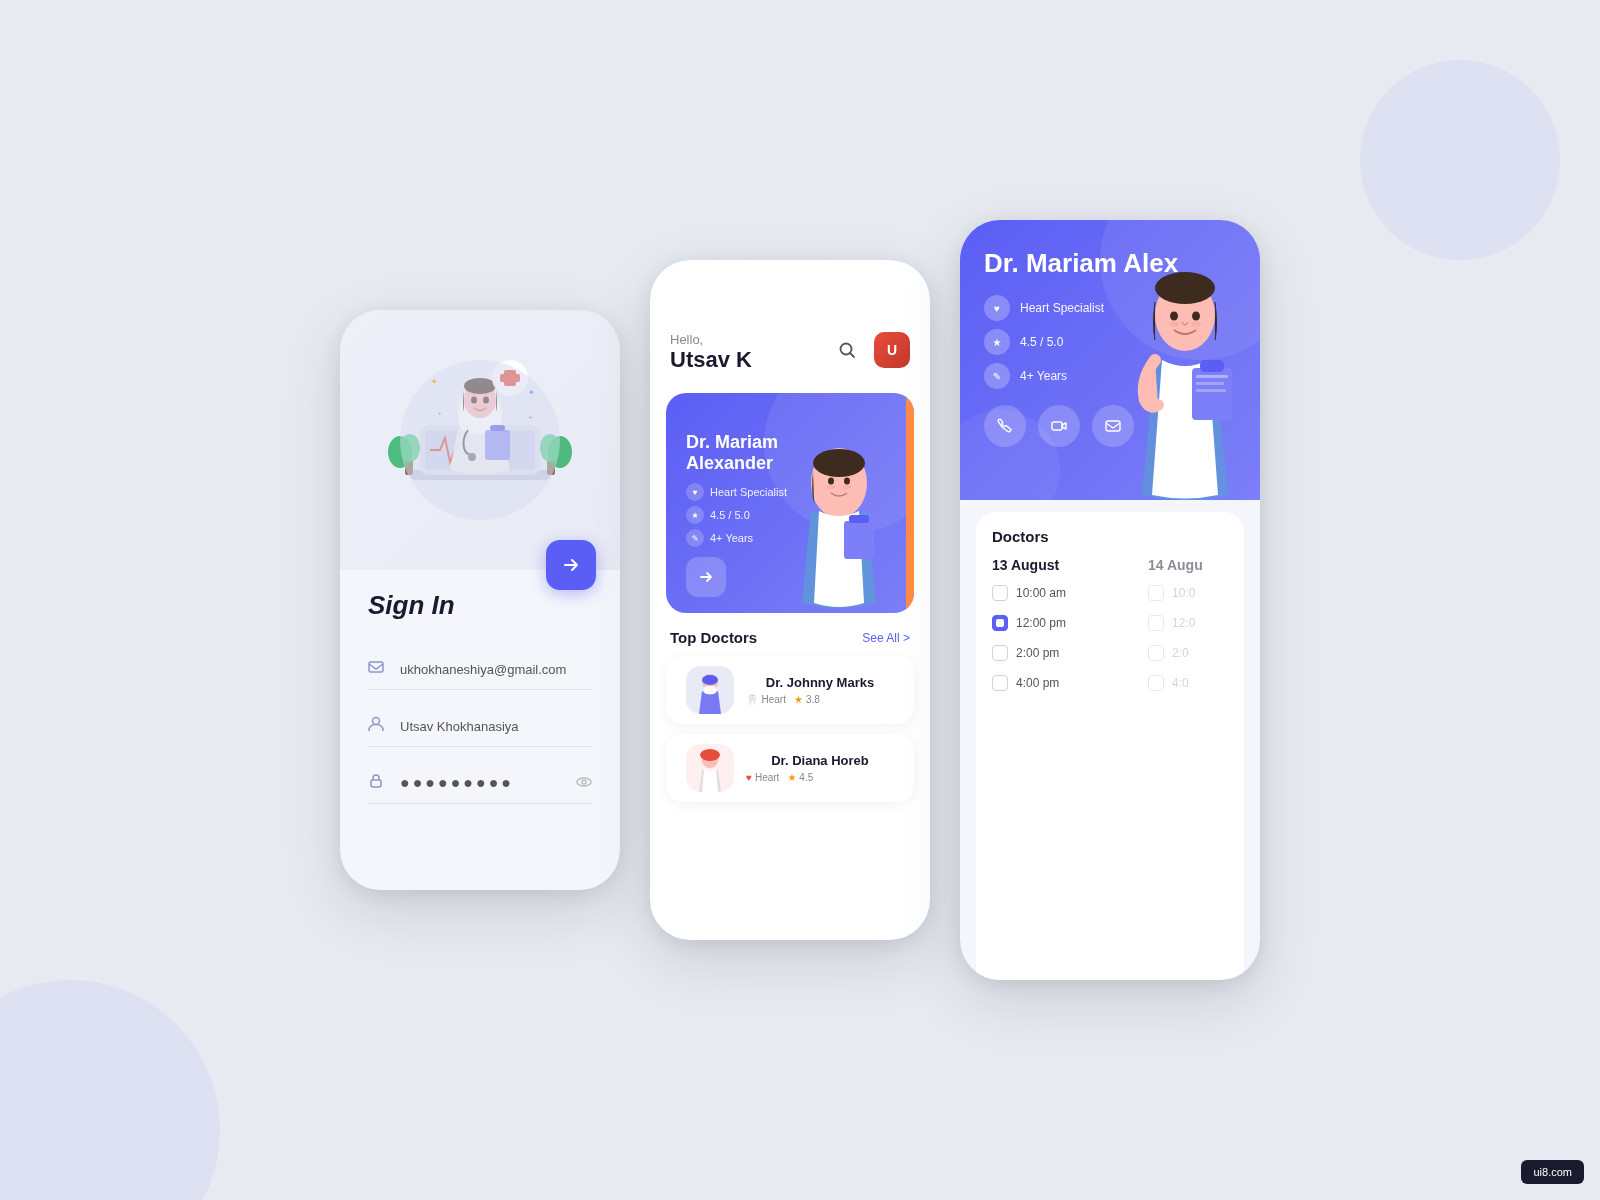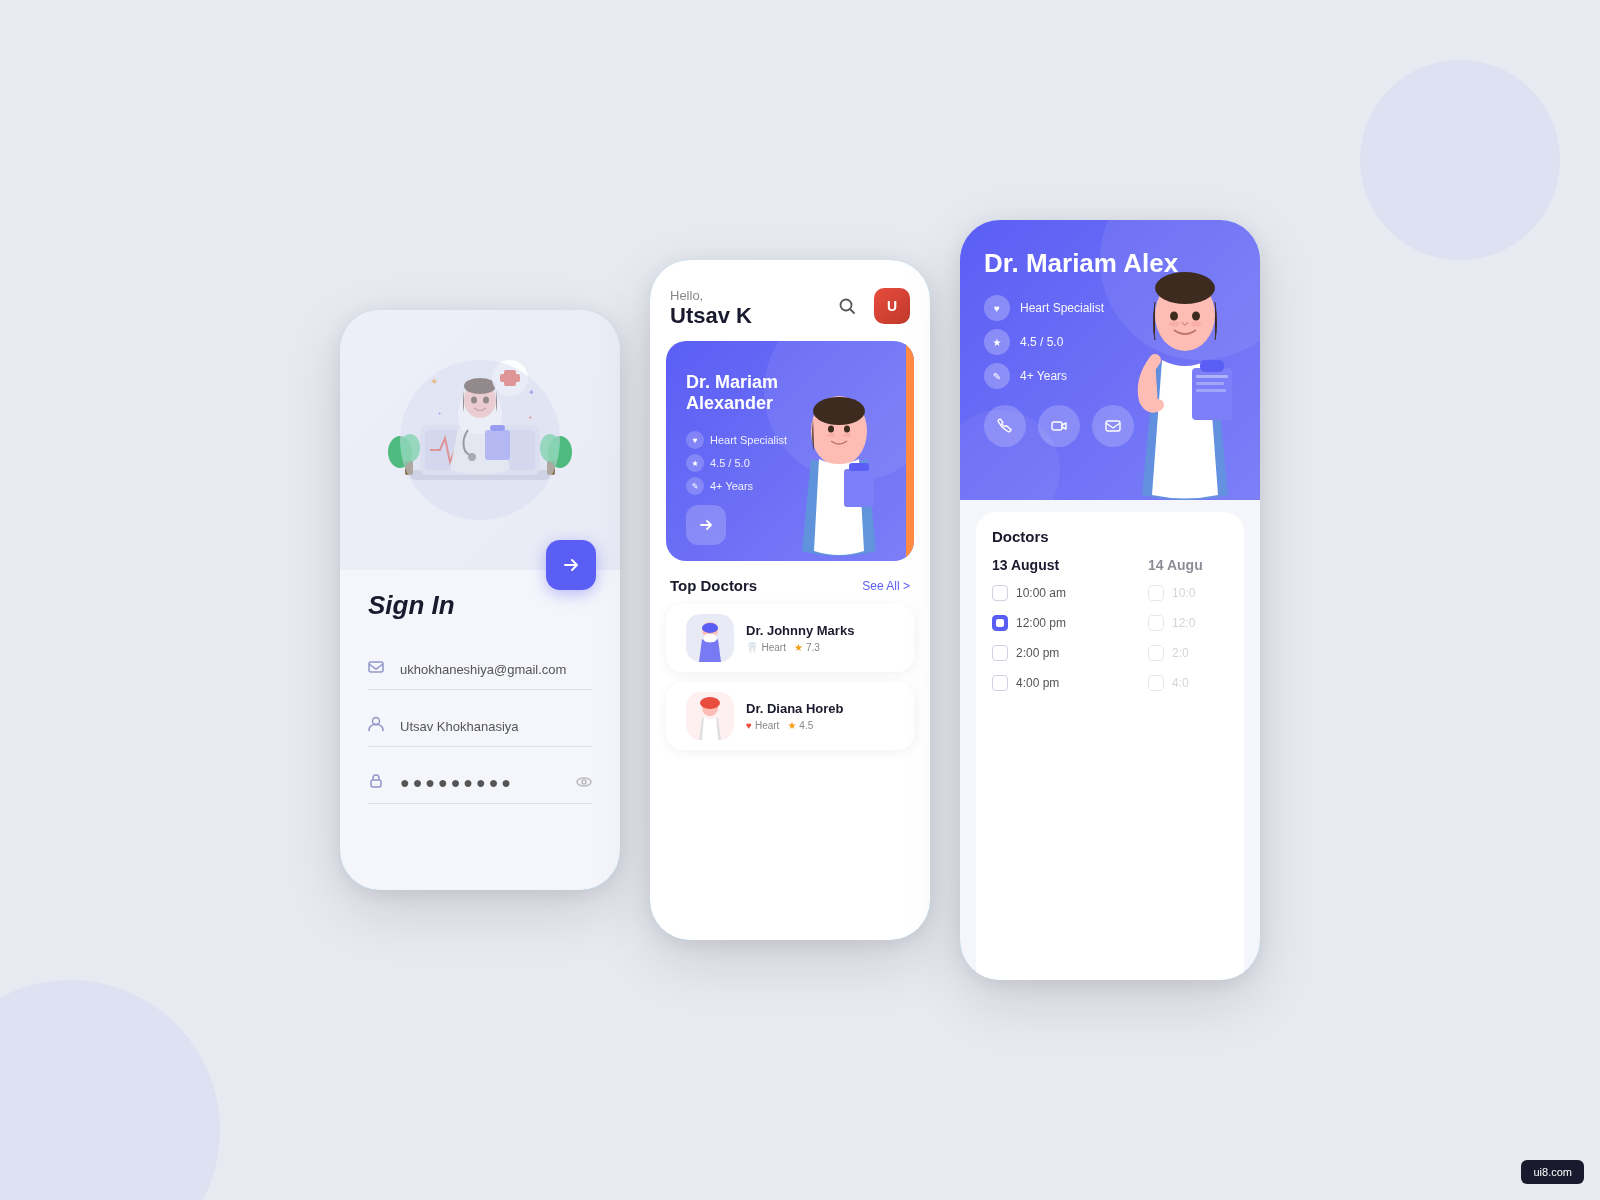--- a/index.html
+++ b/index.html
@@ -125,24 +125,25 @@
     .dots { font-size: 16px; letter-spacing: 3px; }
 
     
     .phone-2-content {
       height: 100%;
       background: #fff;
       overflow: hidden;
     }
 
     .dash-header {
-      padding: 28px 20px 12px;
+      padding: 28px 20px 20px;
       display: flex;
       justify-content: space-between;
       align-items: flex-start;
+      margin-top: 44px;
     }
 
     .dash-greeting { font-size: 13px; color: #888; }
     .dash-name { font-size: 22px; font-weight: 800; color: #1a1a2e; }
 
     .header-icons { display: flex; gap: 10px; align-items: center; }
 
     .search-icon-btn {
       width: 34px; height: 34px;
       display: flex; align-items: center; justify-content: center;
@@ -195,21 +196,21 @@
       padding: 16px 20px;
       z-index: 2;
       flex: 1;
     }
 
     .featured-dr-name {
       font-size: 18px;
       font-weight: 800;
       color: white;
       line-height: 1.2;
-      margin-bottom: 16px;
+      margin-bottom: 8px;
     }
 
     .featured-stat {
       display: flex;
       align-items: center;
       gap: 6px;
       margin-bottom: 5px;
     }
 
     .stat-icon-sm {
@@ -254,20 +255,21 @@
 
     .doctor-list-item {
       display: flex;
       align-items: center;
       padding: 10px 20px;
       background: white;
       border-radius: 16px;
       margin: 0 16px 10px;
       box-shadow: 0 2px 12px rgba(0,0,0,0.06);
       cursor: pointer;
+      text-align: center;
     }
 
     .doctor-avatar {
       width: 48px; height: 48px;
       border-radius: 14px;
       overflow: hidden;
       margin-right: 12px;
       flex-shrink: 0;
     }
 
@@ -698,21 +700,21 @@
         </div>
         <div class="doctor-info">
           <div class="doctor-name">Dr. Johnny Marks</div>
           <div class="doctor-tags">
             <span class="tag-specialty">
               <span class="tooth-icon">🦷</span>
               <span>Heart</span>
             </span>
             <span class="tag-rating">
               <span class="star-icon">★</span>
-              <span>7.3</span>
+              <span>3.8</span>
             </span>
           </div>
         </div>
       </div>
 
       <div class="doctor-list-item">
         <div class="doctor-avatar">
           <svg width="48" height="48" viewBox="0 0 48 48">
             <rect width="48" height="48" rx="14" fill="#fef0f0"></rect>
 

